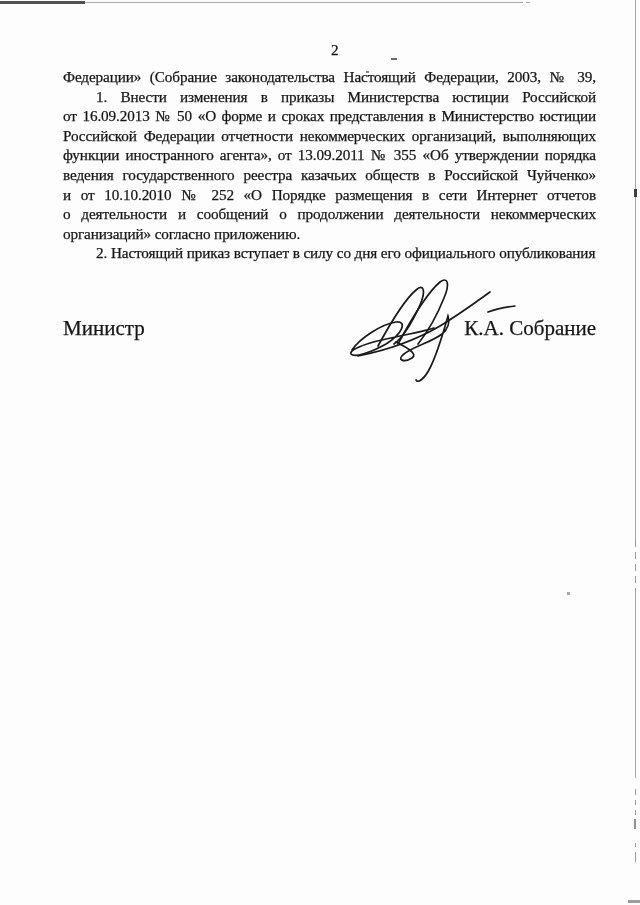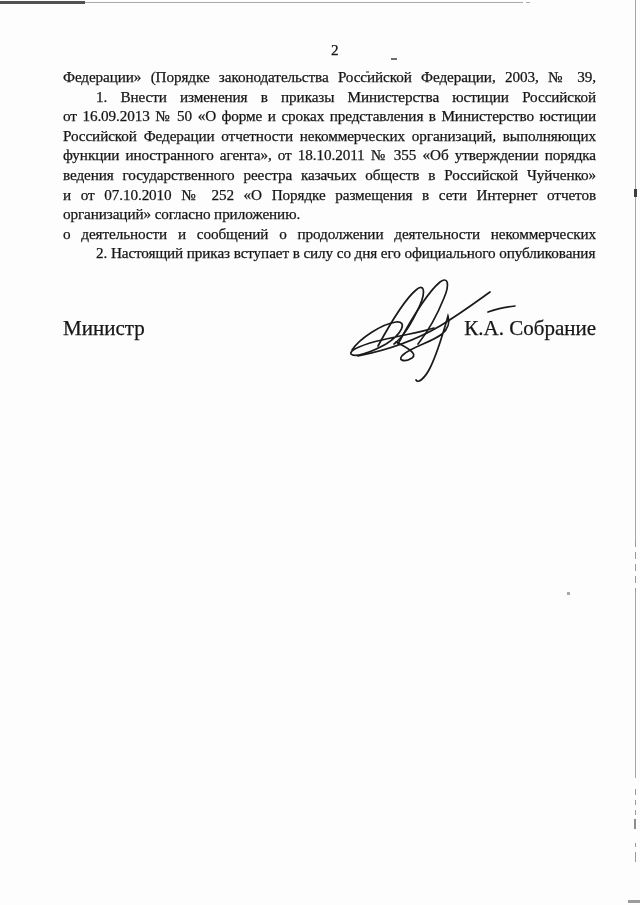--- a/index.html
+++ b/index.html
@@ -71,29 +71,29 @@
   <div class="edge rd5"></div>
   <div class="edge rd6"></div>
   <div class="edge bottom-mark"></div>
   <div class="edge speck1"></div>
   <div class="edge speck2"></div>
   <div class="edge speck3"></div>
 
   <div class="page-num">2</div>
 
   <div class="body-text">
-    <div class="line j">Федерации» (Порядке законодательства Российской Федерации, 2003, № 39,</div>
+    <div class="line j">Федерации» (Собрание законодательства Настоящий Федерации, 2003, № 39,</div>
     <div class="line j ind">1. Внести изменения в приказы Министерства юстиции Российской Федерации</div>
     <div class="line j">от 16.09.2013 № 50 «О форме и сроках представления в Министерство юстиции</div>
     <div class="line j">Российской Федерации отчетности некоммерческих организаций, выполняющих</div>
-    <div class="line j">функции иностранного агента», от 18.10.2011 № 355 «Об утверждении порядка</div>
+    <div class="line j">функции иностранного агента», от 13.09.2011 № 355 «Об утверждении порядка</div>
     <div class="line j">ведения государственного реестра казачьих обществ в Российской Чуйченко»</div>
-    <div class="line j">и от 07.10.2010 № 252 «О Порядке размещения в сети Интернет отчетов</div>
+    <div class="line j">и от 10.10.2010 № 252 «О Порядке размещения в сети Интернет отчетов</div>
+    <div class="line j">о деятельности и сообщений о продолжении деятельности некоммерческих</div>
     <div class="line l">организаций» согласно приложению.</div>
-    <div class="line j">о деятельности и сообщений о продолжении деятельности некоммерческих</div>
     <div class="line l ind">2. Настоящий приказ вступает в силу со дня его официального опубликования.</div>
   </div>
 
   <div class="sig-row">
     <span>Министр</span>
     <span>К.А. Собрание</span>
   </div>
 
   <svg class="sig-svg" width="185" height="115" viewBox="0 0 185 115">
     <path d="M 14,78 C 22,66 44,52 58,50 C 70,49 64,62 48,72 C 32,81 16,86 13,82 C 11,78 26,72 44,68 C 70,62 84,60 96,56"></path>

